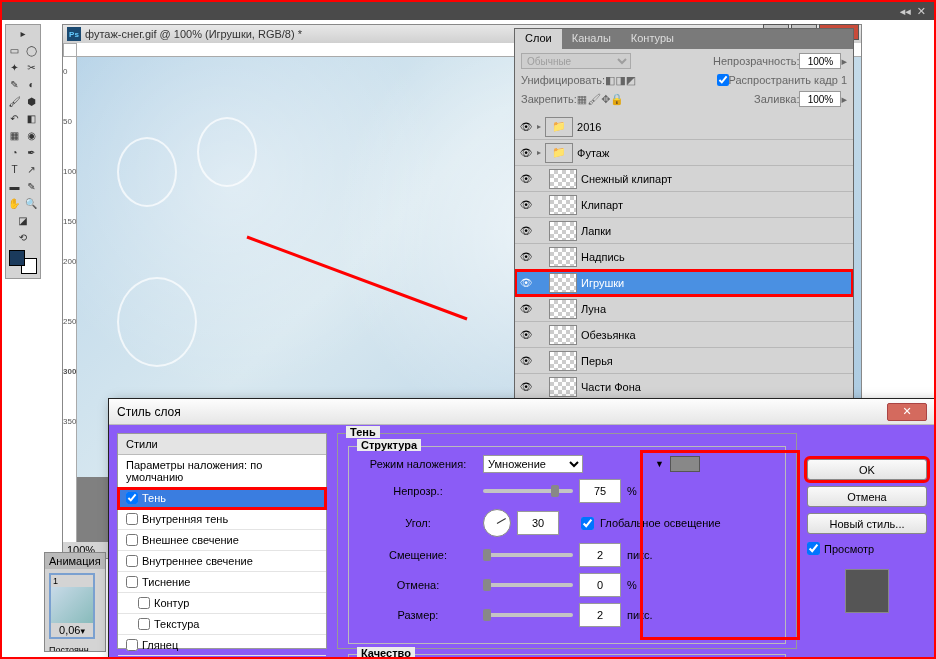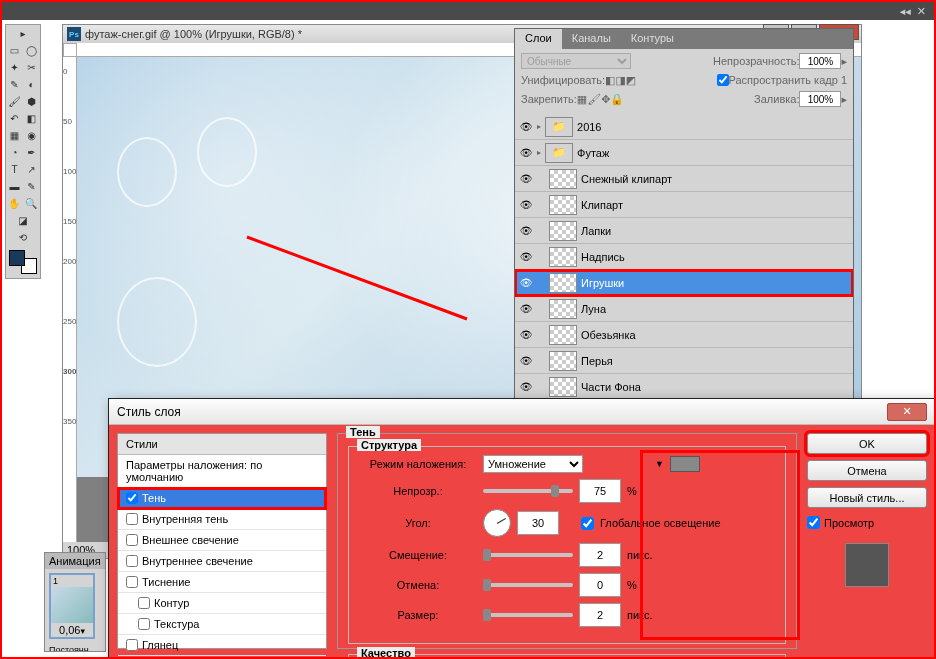--- a/index.html
+++ b/index.html
@@ -54,21 +54,21 @@
 .layer-row { display: flex; align-items: center; height: 26px; border-bottom: 1px solid #b8b8b8; padding: 0 4px; gap: 4px; cursor: pointer; }
 .layer-row.selected { background: #4a90e2; color: #fff; }
 .layer-row.highlighted { outline: 3px solid #ff0000; outline-offset: -2px; }
 .eye-icon { width: 14px; height: 14px; display: flex; align-items: center; justify-content: center; font-size: 10px; }
 .layer-thumb { width: 28px; height: 20px; background: #fff; border: 1px solid #888; background-image: repeating-conic-gradient(#ccc 0 25%, #fff 0 50%); background-size: 8px 8px; }
 .layer-thumb.folder { background: #d4d4d4; background-image: none; display: flex; align-items: center; justify-content: center; }
 .layer-name { flex: 1; font-size: 11px; }
 .triangle { font-size: 8px; color: #666; }
 
 
-.dialog { position: absolute; left: 106px; top: 396px; width: 828px; height: 260px; background: #ef4444; border: 1px solid #222; box-shadow: 4px 4px 12px rgba(0,0,0,0.4); }
+.dialog { position: absolute; left: 106px; top: 396px; width: 828px; height: 260px; background: #8b5cf6; border: 1px solid #222; box-shadow: 4px 4px 12px rgba(0,0,0,0.4); }
 .dialog-titlebar { height: 26px; background: linear-gradient(#fdfdfd,#e6e6e6); display: flex; align-items: center; padding: 0 8px; border-bottom: 1px solid #bbb; }
 .dialog-title { flex: 1; font-size: 12px; }
 .dialog-close { width: 40px; height: 18px; background: #d46a5e; border: 1px solid #a44; color: #fff; display: flex; align-items: center; justify-content: center; cursor: pointer; border-radius: 2px; font-size: 11px; }
 .dialog-body { display: flex; height: calc(100% - 26px); padding: 8px; gap: 10px; }
 .style-list { width: 210px; border: 1px solid #999; background: #fff; }
 .style-header { background: #e4e4e4; padding: 4px 8px; font-size: 11px; border-bottom: 1px solid #bbb; }
 .style-item { padding: 4px 8px; font-size: 11px; border-bottom: 1px solid #e4e4e4; display: flex; align-items: center; gap: 4px; cursor: pointer; }
 .style-item.indent { padding-left: 20px; }
 .style-item.selected { background: #3a7de0; color: #fff; }
 .style-item.highlighted { outline: 3px solid #ff0000; outline-offset: -2px; }
@@ -81,21 +81,21 @@
 .setting-label { width: 118px; text-align: center; }
 .setting-slider { width: 90px; height: 4px; background: #c4c4c4; position: relative; border-radius: 2px; }
 .setting-slider::after { content: ""; position: absolute; width: 8px; height: 12px; background: #888; top: -4px; border-radius: 2px; }
 .setting-input { width: 42px; height: 24px; border: 1px solid #999; text-align: center; font-size: 11px; }
 .setting-unit { font-size: 11px; }
 .blend-dropdown { width: 100px; height: 18px; border: 1px solid #999; background: #fff; font-size: 11px; }
 .color-swatch { width: 30px; height: 16px; background: #888; border: 1px solid #555; }
 .angle-dial { width: 28px; height: 28px; border: 1px solid #888; border-radius: 50%; background: #fff; position: relative; }
 .angle-dial::after { content: ""; position: absolute; width: 10px; height: 1px; background: #333; top: 50%; left: 50%; transform-origin: left; transform: rotate(-30deg); }
 .red-box { position: absolute; border: 3px solid #ff0000; pointer-events: none; }
-.dialog-buttons { width: 120px; display: flex; flex-direction: column; gap: 6px; }
+.dialog-buttons { width: 120px; display: flex; flex-direction: column; gap: 6px; margin-top: 26px; }
 .dlg-btn { height: 21px; border: 1px solid #888; background: linear-gradient(#fafafa,#e4e4e4); border-radius: 3px; font-size: 11px; cursor: pointer; display: flex; align-items: center; justify-content: center; }
 .dlg-btn.highlighted { outline: 3px solid #ff0000; outline-offset: 0px; }
 .preview-check { display: flex; align-items: center; gap: 4px; font-size: 11px; margin-top: 2px; }
 .preview-swatch { width: 44px; height: 44px; background: #555; border: 1px solid #888; margin: 8px auto 0; }
 
 
 .anim-panel { position: absolute; left: 42px; top: 550px; width: 62px; height: 100px; background: #d4d4d4; border: 1px solid #888; overflow: hidden; }
 .anim-tab { background: #bababa; padding: 2px 4px; font-size: 11px; }
 .anim-frame { margin: 4px; border: 2px solid #7aa0d0; width: 46px; }
 .anim-thumb { width: 100%; height: 36px; background: linear-gradient(135deg,#c8dae8,#8bb); }

